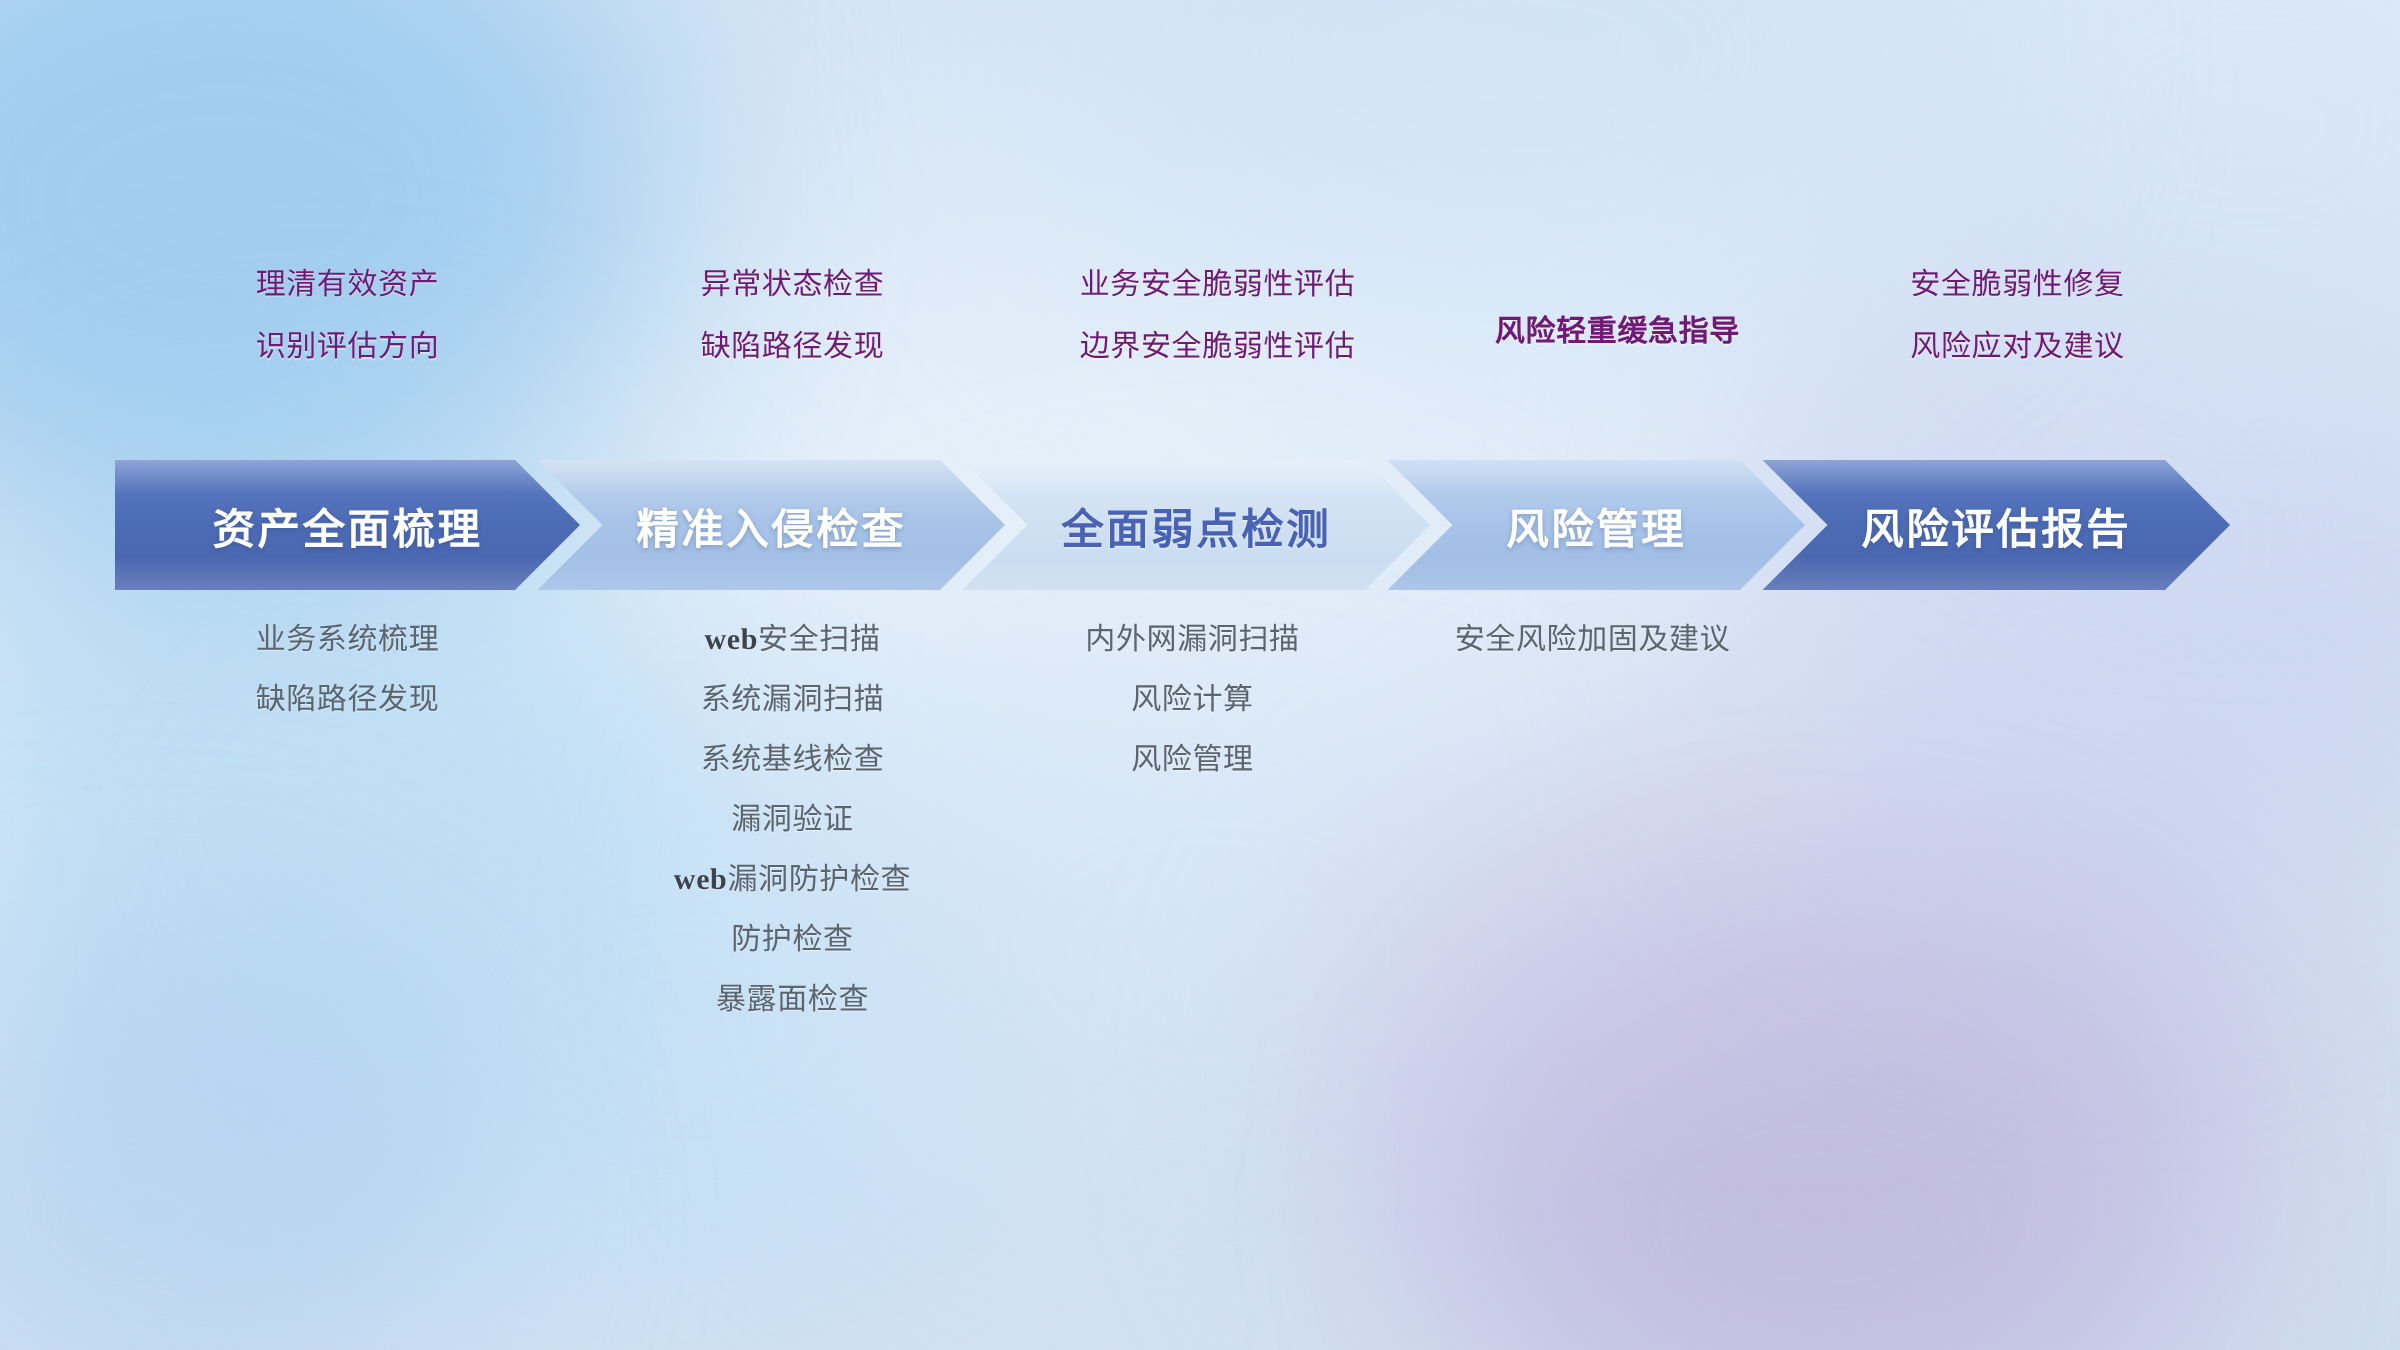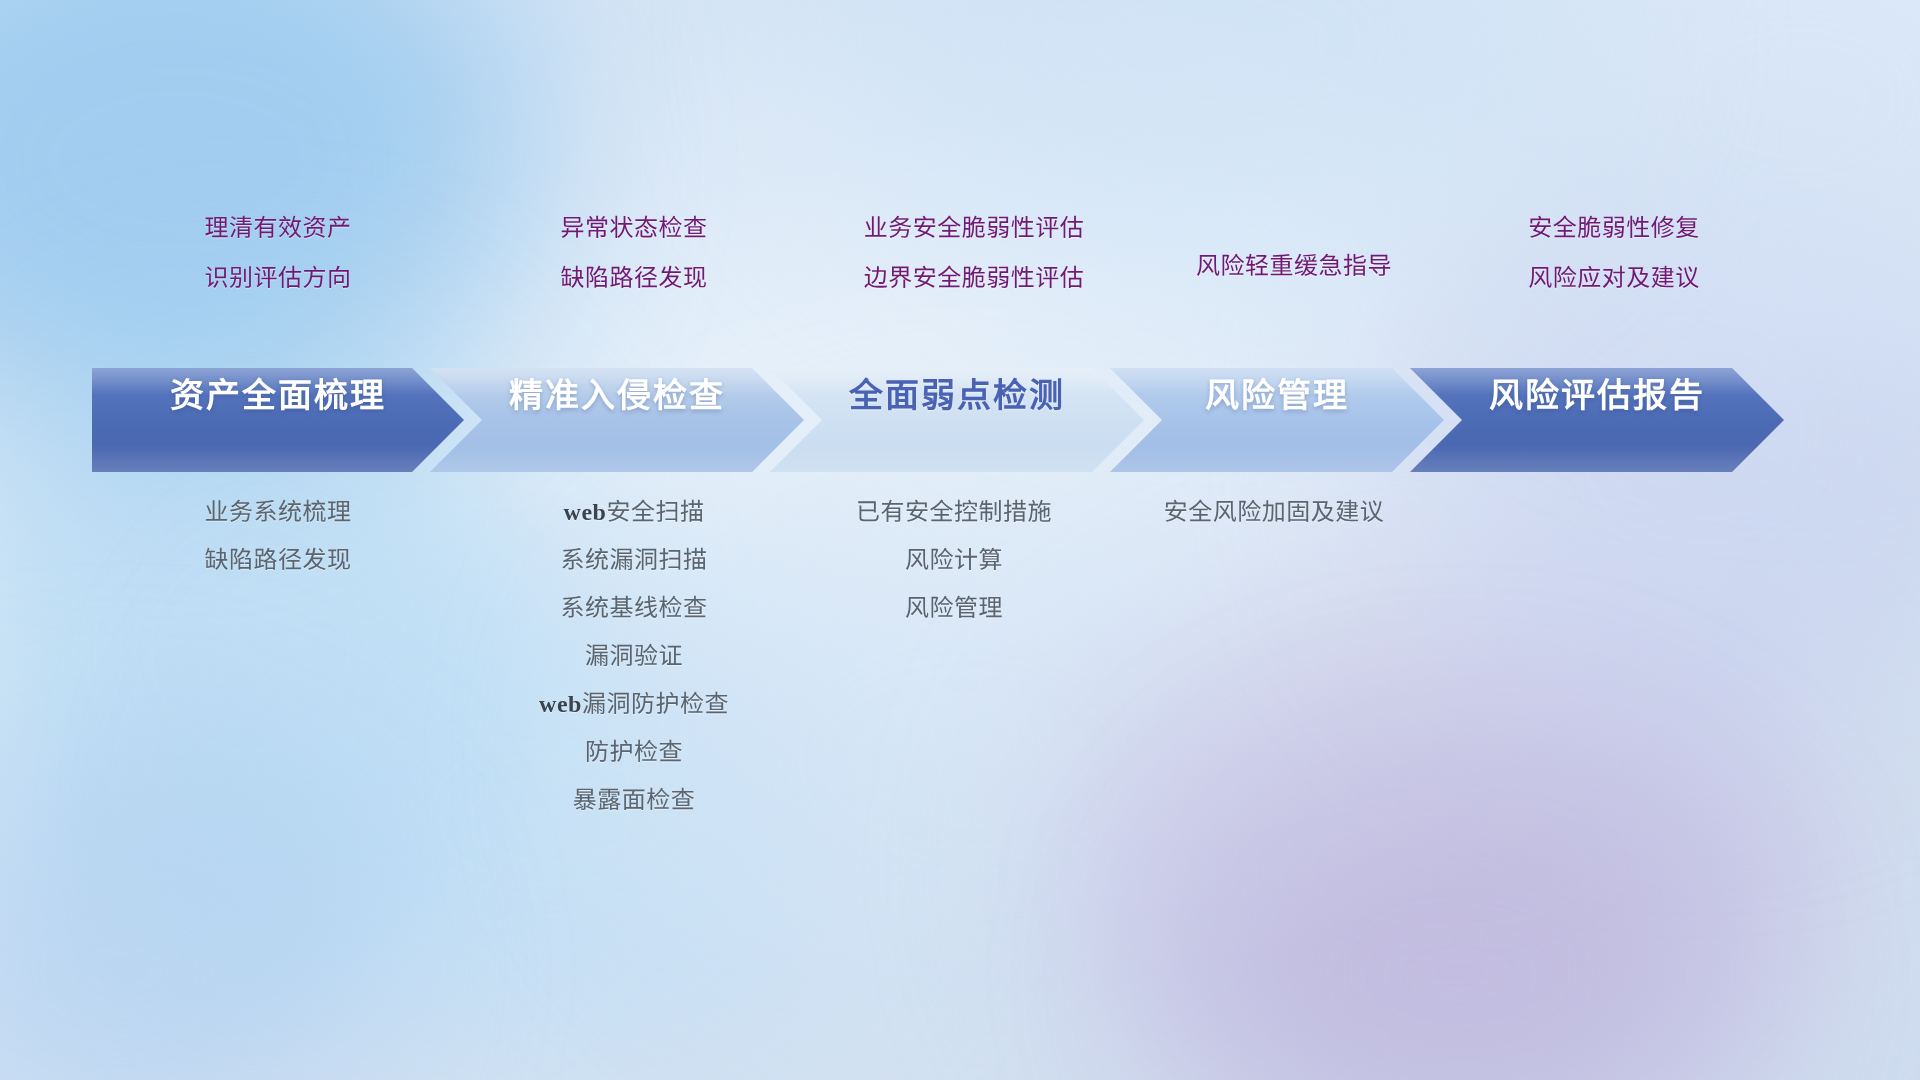--- a/index.html
+++ b/index.html
@@ -67,21 +67,21 @@
   .row-bottom .note{margin-bottom:24px;}
   .note b{font-weight:700;color:#3b434d;}
 
   
   .band{
     position:absolute;left:92px;top:368px;width:1740px;height:104px;
     display:flex;
   }
   .step{
     position:relative;height:104px;
-    display:flex;align-items:flex-start;justify-content:center;
+    display:flex;align-items:center;justify-content:center;
     color:#fff;font-size:34px;font-weight:700;letter-spacing:2px;
     text-shadow:0 2px 4px rgba(40,60,110,.28);
   }
   .step .lbl{position:relative;z-index:3;white-space:nowrap;}
   .step .shape{position:absolute;inset:0;z-index:1;}
   .step .shape i{
     position:absolute;inset:0;display:block;
   }
   .s1{width:372px;margin-right:-34px;}
   .s2{width:374px;margin-right:-34px;}
@@ -162,21 +162,21 @@
     </div>
     <div class="col c2">
       <div class="note">异常状态检查</div>
       <div class="note">缺陷路径发现</div>
     </div>
     <div class="col c3">
       <div class="note">业务安全脆弱性评估</div>
       <div class="note">边界安全脆弱性评估</div>
     </div>
     <div class="col c4">
-      <div class="note" style="margin-top:38px;">风险轻重缓急指导</div>
+      <div class="note" style="margin-top:38px;font-weight:bold;">风险轻重缓急指导</div>
     </div>
     <div class="col c5">
       <div class="note">安全脆弱性修复</div>
       <div class="note">风险应对及建议</div>
     </div>
   </div>
 
   <div class="band">
 
     <div class="step s1 first arrow-dark">
@@ -232,21 +232,21 @@
       <div class="note"><b>web</b>安全扫描</div>
       <div class="note">系统漏洞扫描</div>
       <div class="note">系统基线检查</div>
       <div class="note">漏洞验证</div>
       <div class="note"><b>web</b>漏洞防护检查</div>
       <div class="note">防护检查</div>
       <div class="note">暴露面检查</div>
     </div>
 
     <div class="col c4">
-      <div class="note">已有安全控制措施</div>
+      <div class="note">内外网漏洞扫描</div>
       <div class="note">风险计算</div>
       <div class="note">风险管理</div>
     </div>
 
     <div class="col c5">
       <div class="note">安全风险加固及建议</div>
     </div>
   </div>
 
 

